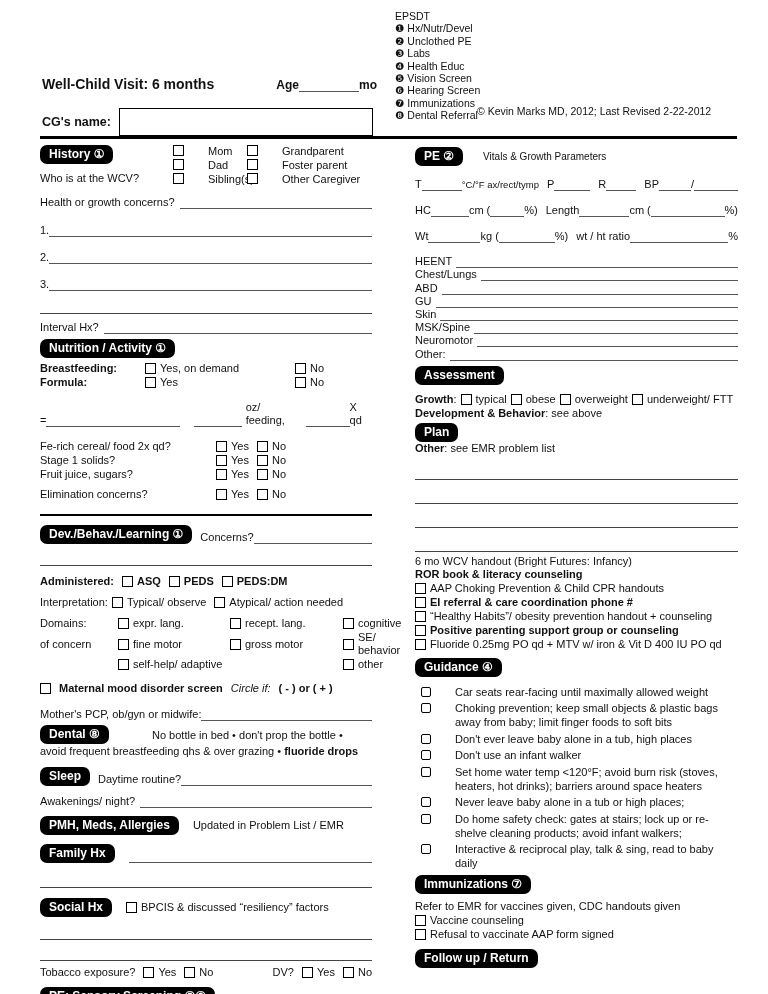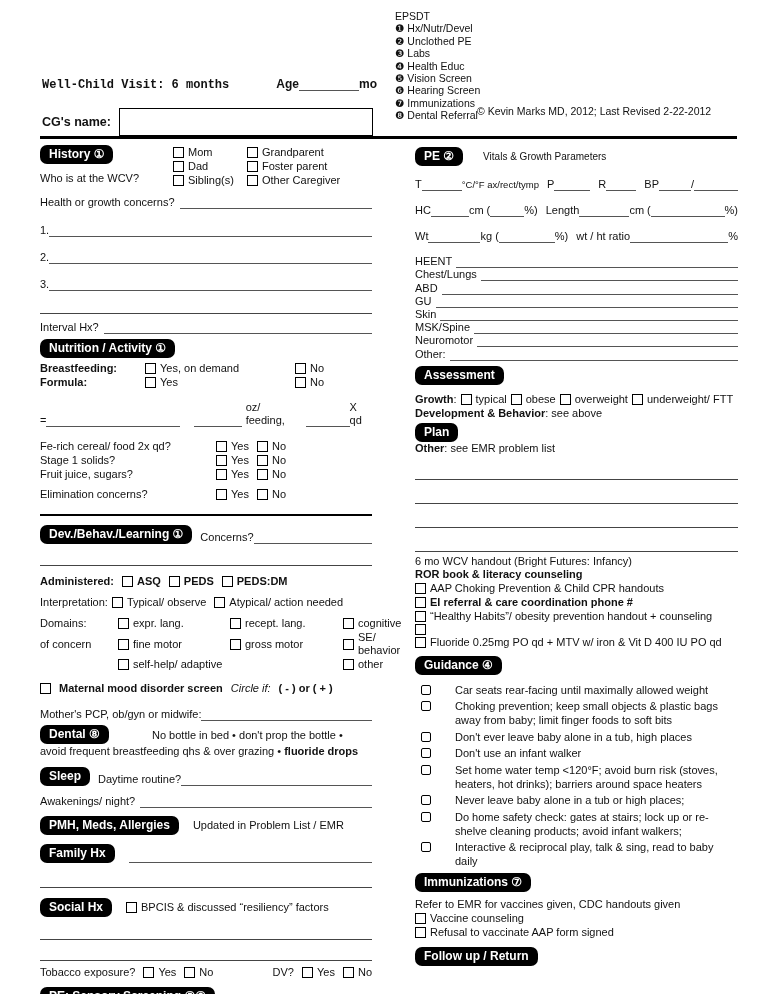--- a/index.html
+++ b/index.html
@@ -15,35 +15,35 @@
   .bl{display:inline-block;border-bottom:1.2px solid #555;height:12px;}
   .fill{flex:1 1 auto;}
   .row{display:flex;align-items:flex-end;}
   .rowc{display:flex;align-items:center;}
   .wline{border-bottom:1.2px solid #444;height:20px;}
   .divider{height:2px;background:#000;}
   
   .epsdt{position:absolute;left:395px;top:10px;font-size:10.5px;line-height:12.4px;}
   .copyright{position:absolute;left:477px;top:105px;font-size:10.5px;}
   .titlerow{position:absolute;left:42px;top:78px;width:335px;display:flex;align-items:baseline;justify-content:space-between;}
-  .title{font-size:12px;font-weight:700;font-family:Liberation Mono, monospace;}
+  .title{font-size:14px;font-weight:700;}
   .agegrp{font-size:12px;font-weight:700;display:flex;align-items:flex-end;}
   .cgrow{position:absolute;left:42px;top:108px;display:flex;align-items:center;}
   .cgbox{width:252px;height:26px;border:1.6px solid #000;margin-left:8px;}
   .hdivider{position:absolute;left:40px;top:136px;width:697px;height:2.5px;background:#000;}
   
   .lcol{position:absolute;left:40px;top:145px;width:332px;}
   .rcol{position:absolute;left:415px;top:147px;width:323px;}
   
   .hgrid{display:flex;}
   .hg-l{width:133px;}
   .hg-l .who{margin-top:8px;}
   .hg-c1{width:74px;}
   .hg-c2{flex:1;}
-  .cbrow{display:flex;align-items:center;height:14px;}
+  .cbrow{display:flex;align-items:flex-start;height:14px;gap:20px;}
   
   .ngrid{display:grid;grid-template-columns:105px 150px auto;row-gap:1px;align-items:center;}
   .qgrid{display:grid;grid-template-columns:176px auto;row-gap:1px;align-items:center;}
   
   .dgrid{display:grid;grid-template-columns:78px 112px 113px auto;row-gap:1px;align-items:center;}
   
   .dental{position:relative;margin-top:6px;line-height:16px;}
   .dental .badge{position:absolute;left:0;top:-2px;}
   .dental p{margin:0;text-indent:112px;}
   
@@ -471,20 +471,21 @@
     <div class="rowc" style="margin-top:1px">
         <span class="cb"></span>
         <span class="b">EI referral &amp; care coordination phone #</span>
       </div>
     <div class="rowc" style="margin-top:1px">
         <span class="cb"></span>
         <span>“Healthy Habits”/ obesity prevention handout  + counseling</span>
       </div>
     <div class="rowc" style="margin-top:1px">
         <span class="cb"></span>
+        <span class="b">Positive parenting support group or counseling</span>
       </div>
     <div class="rowc" style="margin-top:1px">
         <span class="cb"></span>
         <span>Fluoride 0.25mg PO qd + MTV w/ iron &amp; Vit D 400 IU PO qd</span>
       </div>
 
     <div style="margin:7px 0 8px"><span class="badge">Guidance ④</span></div>
     <div class="g-item">
         <span class="cb sm"></span>
         <span class="fill">Car seats rear-facing until maximally allowed weight</span>

